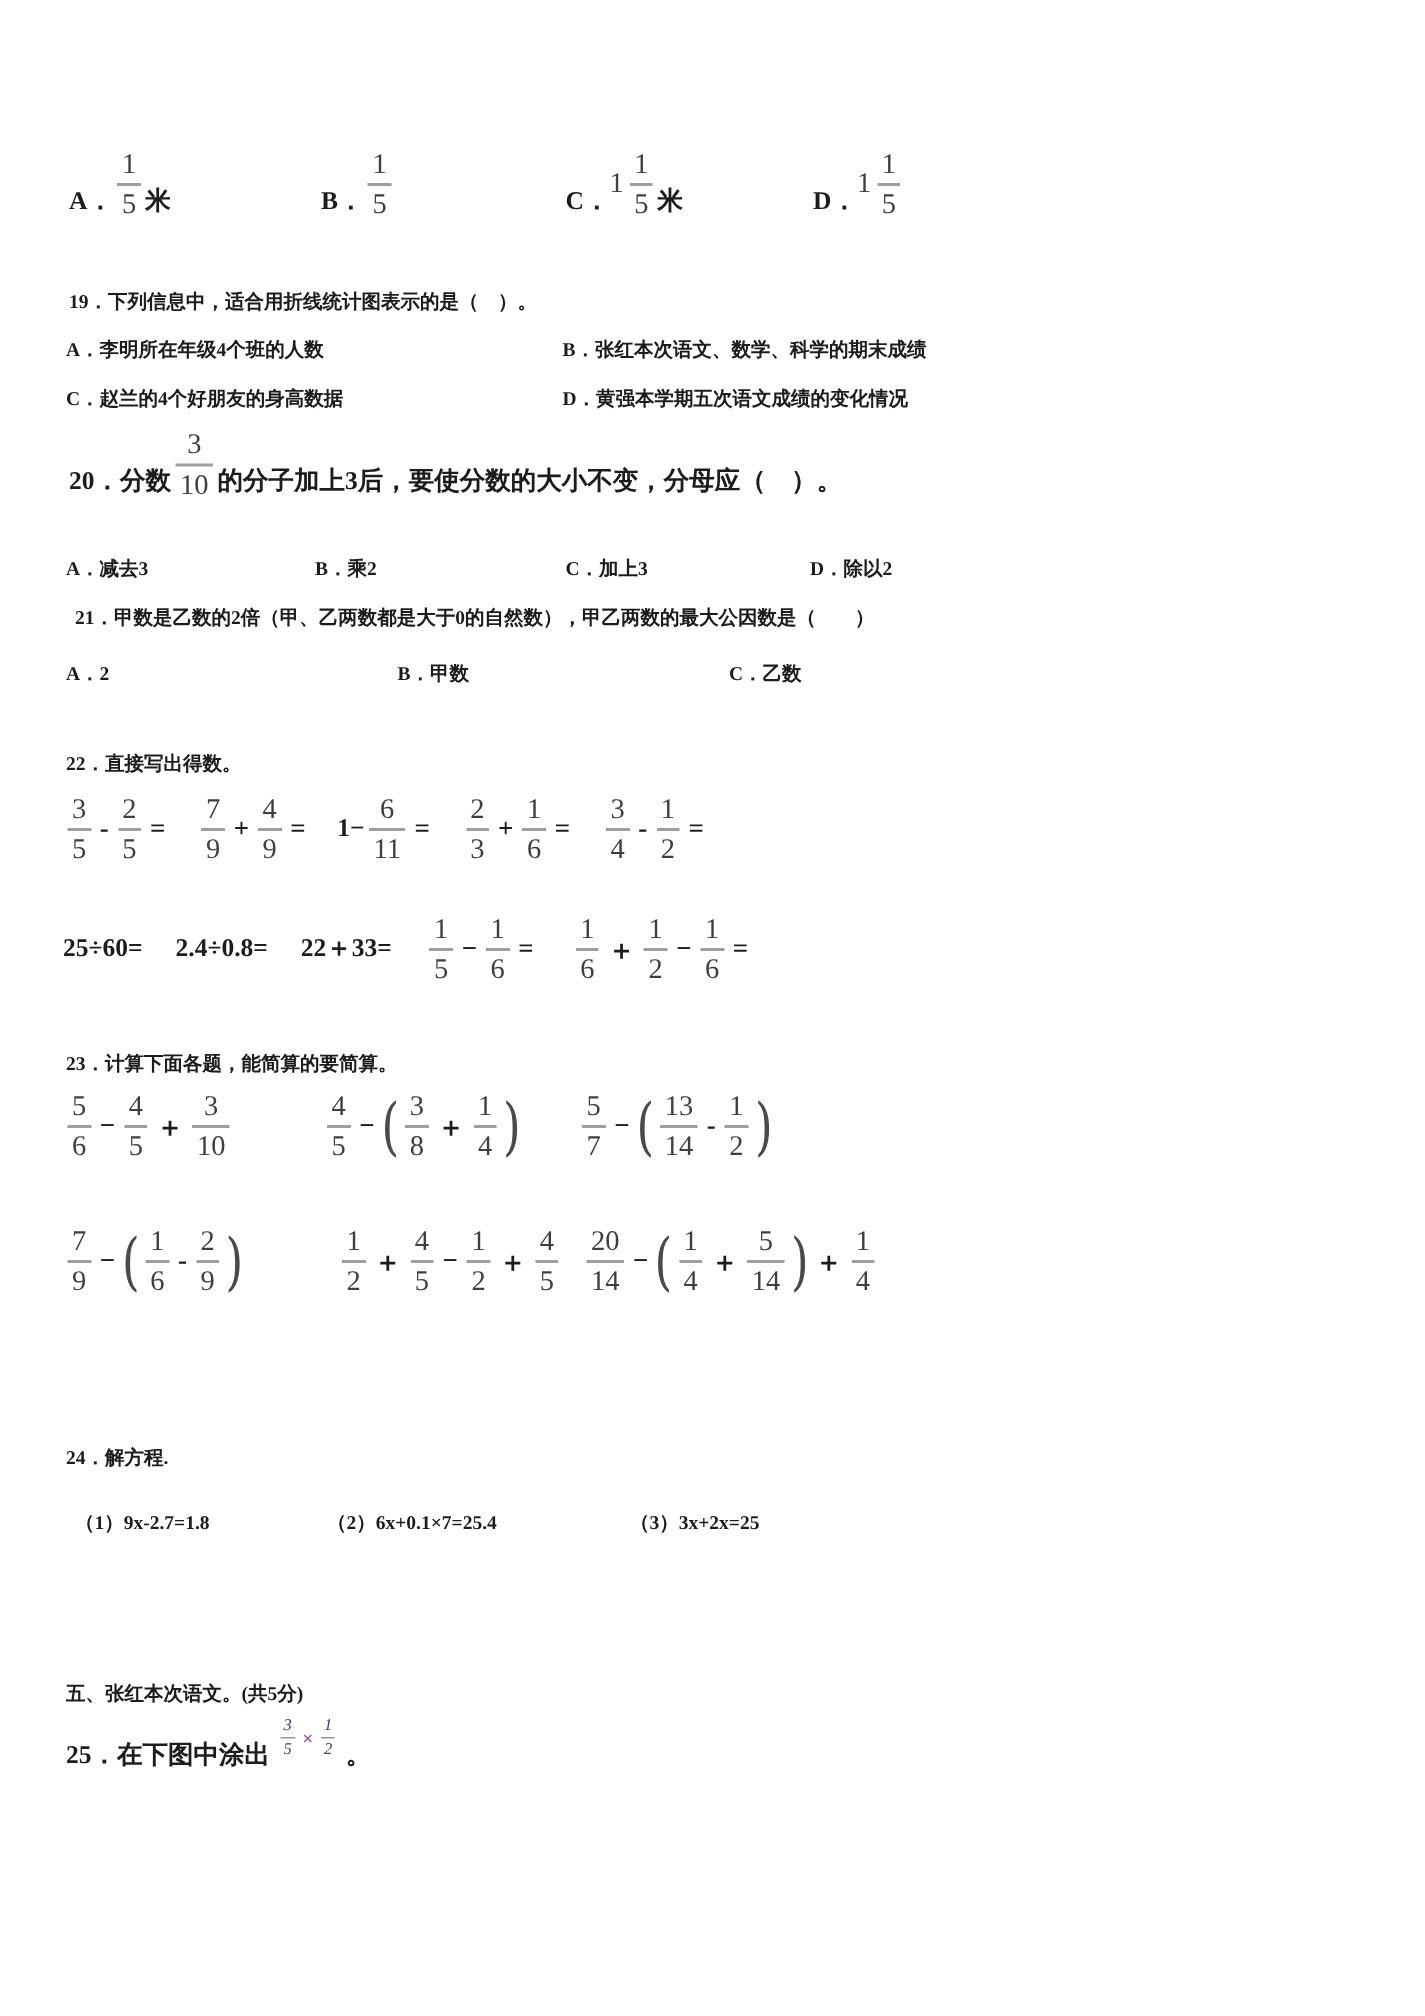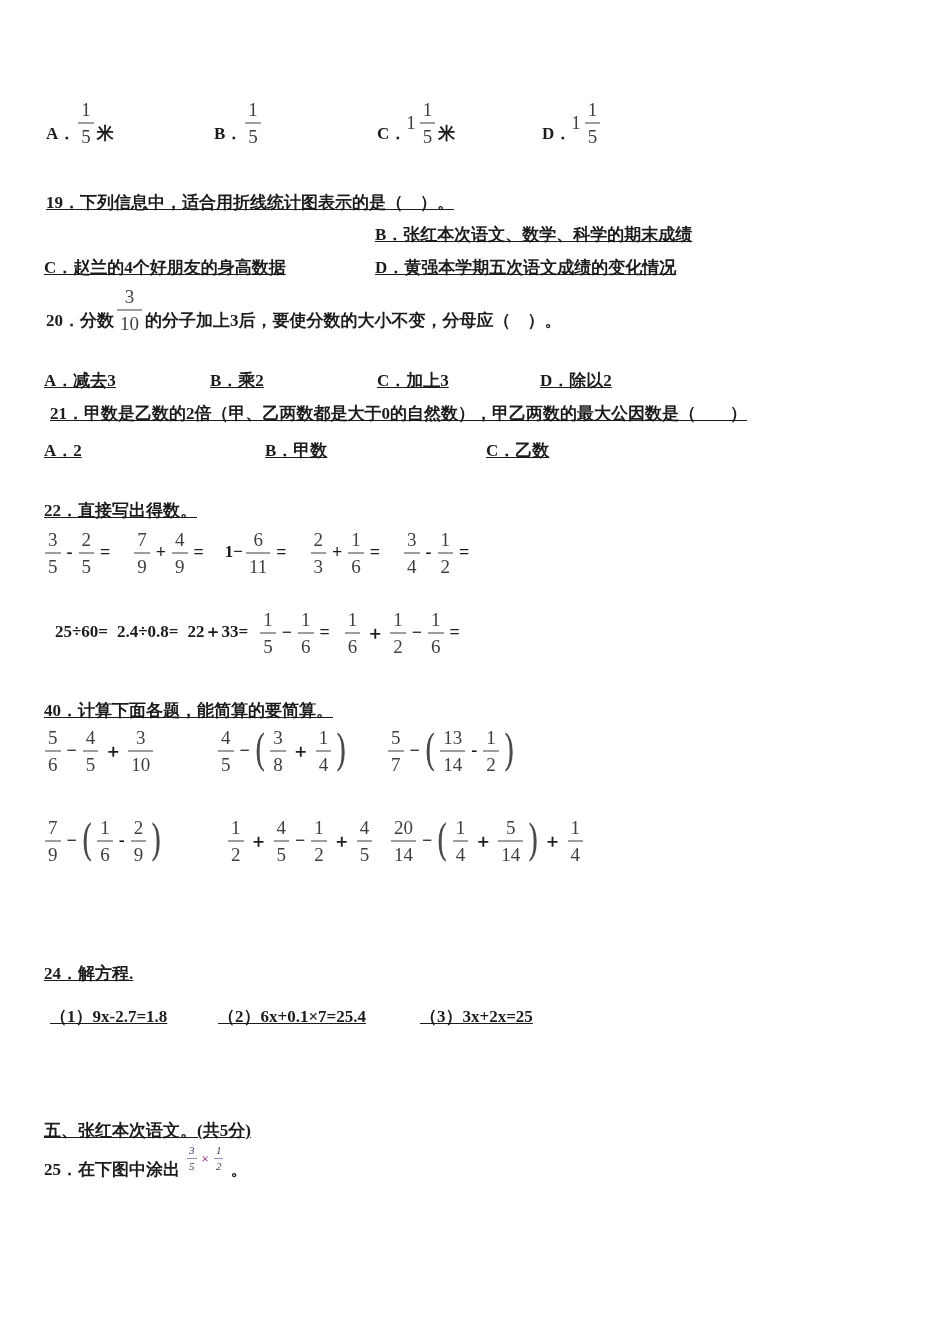--- a/index.html
+++ b/index.html
@@ -5,21 +5,21 @@
   html,body{margin:0;padding:0;background:#ffffff;}
   .page{
     position:relative;
     width:950px;height:1344px;
     background:#ffffff;
     font-family:"Liberation Serif","DejaVu Serif",serif;
     color:#1c1c1c;
     overflow:hidden;
   }
   .abs{position:absolute;}
-  .cn{font-weight:bold;font-size:17px;line-height:1.35;white-space:nowrap;text-decoration:underline;}
+  .cn{font-weight:bold;font-size:13px;line-height:1.35;white-space:nowrap;}
   
   .expr{display:inline-flex;align-items:center;white-space:nowrap;}
   
   .expr-base{display:inline-flex;align-items:flex-end;white-space:nowrap;}
   .frac{display:inline-flex;flex-direction:column;align-items:center;margin:0 3px;line-height:1;}
   .fnum,.fden{font-size:19px;color:#3f3f3f;padding:0 3px;line-height:1;}
   .fnum{padding-bottom:3px;}
   .fden{padding-top:3px;}
   .fbar{height:1.5px;background:#9e9e9e;align-self:stretch;}
   .lab{font-weight:bold;font-size:17px;line-height:1.35;}
@@ -76,20 +76,21 @@
       <span class="lab">D．</span>
       <span class="whole">1</span>
       <span class="frac">
         <span class="fnum">1</span>
         <span class="fbar"></span>
         <span class="fden">5</span>
       </span>
     </div>
 
   <div class="abs cn" style="left:46px;top:192px">19．下列信息中，适合用折线统计图表示的是（　）。</div>
+  <div class="abs cn" style="left:44px;top:224px">A．李明所在年级4个班的人数</div>
   <div class="abs cn" style="left:375px;top:224px">B．张红本次语文、数学、科学的期末成绩</div>
   <div class="abs cn" style="left:44px;top:257px">C．赵兰的4个好朋友的身高数据</div>
   <div class="abs cn" style="left:375px;top:257px">D．黄强本学期五次语文成绩的变化情况</div>
 
   <div class="abs expr-base" style="left:46px;top:287px">
       <span class="lab">20．分数</span>
       <span class="frac">
         <span class="fnum">3</span>
         <span class="fbar"></span>
         <span class="fden">10</span>
@@ -169,21 +170,21 @@
         <span class="op">-</span>
         <span class="frac">
           <span class="fnum">1</span>
           <span class="fbar"></span>
           <span class="fden">2</span>
         </span>
         <span class="op">=</span>
       </span>
   </div>
 
-  <div class="abs mathrow" style="left:55px;top:610px;gap:9px">
+  <div class="abs mathrow" style="left:42px;top:610px;gap:22px">
     <span class="expr">
         <span class="lab">25÷60=</span>
       </span>
     <span class="expr">
         <span class="lab">2.4÷0.8=</span>
       </span>
     <span class="expr">
         <span class="lab">22＋33=</span>
       </span>
     <span class="expr">
@@ -215,21 +216,21 @@
         <span class="op">−</span>
         <span class="frac">
           <span class="fnum">1</span>
           <span class="fbar"></span>
           <span class="fden">6</span>
         </span>
         <span class="op">=</span>
       </span>
   </div>
 
-  <div class="abs cn" style="left:44px;top:700px">40．计算下面各题，能简算的要简算。</div>
+  <div class="abs cn" style="left:44px;top:700px">23．计算下面各题，能简算的要简算。</div>
   <div class="abs expr" style="left:42px;top:728px">
       <span class="frac">
         <span class="fnum">5</span>
         <span class="fbar"></span>
         <span class="fden">6</span>
       </span>
       <span class="op">−</span>
       <span class="frac">
         <span class="fnum">4</span>
         <span class="fbar"></span>

